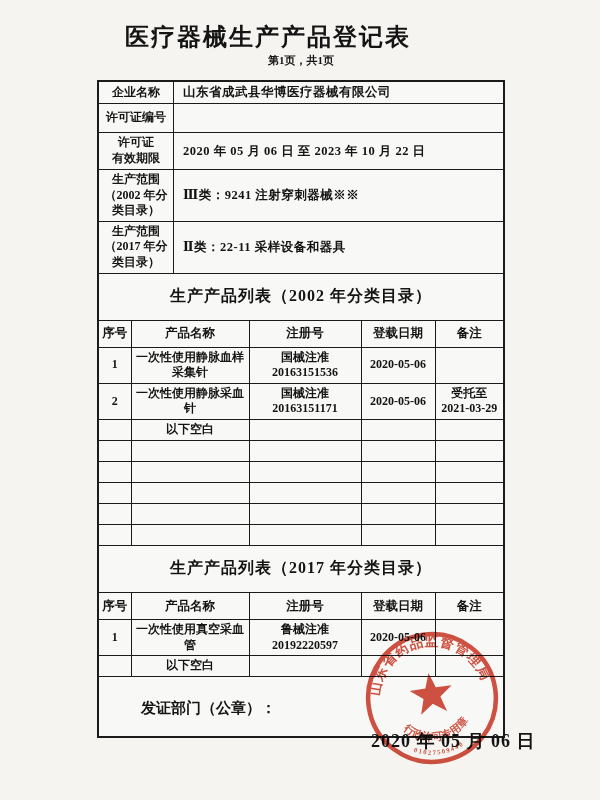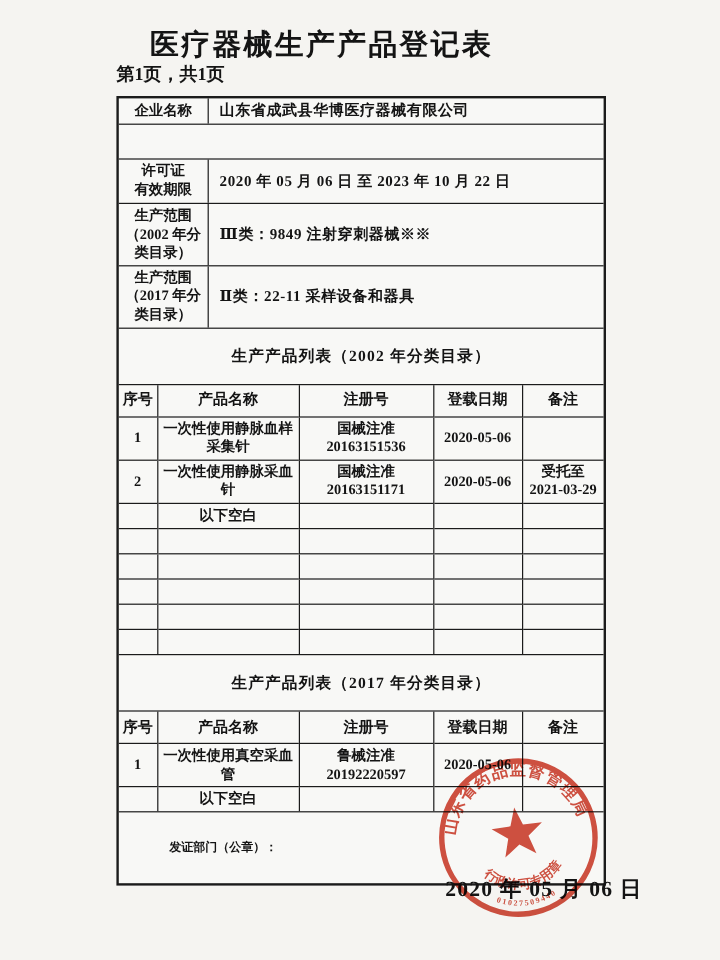--- a/index.html
+++ b/index.html
@@ -10,21 +10,21 @@
     color: #141414;
   }
   .page { position: relative; width: 536px; height: 800px; overflow: hidden; }
 
   .doc-title {
     position: absolute; top: 21px; left: 0; width: 100%;
     text-align: center; font-size: 24px; font-weight: 700; letter-spacing: 2px;
   }
   .page-info {
     position: absolute; top: 53px; left: 97px; width: 408px;
-    text-align: left; font-size: 15px; font-weight: 700;
+    text-align: center; font-size: 11px; font-weight: 700;
   }
 
   .form {
     position: absolute; left: 97px; top: 80px; width: 408px; height: 658px;
     border: 2px solid #1b1b1b; box-sizing: border-box;
     display: flex; flex-direction: column; background: rgba(255,255,255,0.35);
   }
 
   .info-row { display: flex; align-items: stretch; border-top: 1.5px solid #1b1b1b; }
   .info-row:first-child { border-top: none; }
@@ -37,39 +37,39 @@
   .info-value {
     flex: 1; display: flex; align-items: center;
     padding: 2px 9px; font-size: 12.5px; font-weight: 700; letter-spacing: 0.5px;
   }
   .h1 { min-height: 20px; } .h2 { min-height: 28px; } .h3 { min-height: 36px; }
   .h4 { min-height: 42px; } .h5 { min-height: 45px; }
 
   .section-title {
     border-top: 1.5px solid #1b1b1b; min-height: 46px;
     display: flex; align-items: center; justify-content: center;
-    font-size: 13px; font-weight: 700; letter-spacing: 1px;
+    font-size: 16px; font-weight: 700; letter-spacing: 1px;
   }
 
   .pt-wrap { border-top: 1.5px solid #1b1b1b; }
   table.pt {
     width: 100%; border-collapse: collapse; table-layout: fixed;
     font-size: 12px; font-weight: 700;
   }
   .pt th, .pt td {
     border-left: 1.5px solid #1b1b1b; border-top: 1.5px solid #1b1b1b;
     text-align: center; vertical-align: middle; padding: 2px 3px;
     white-space: pre-line; line-height: 1.3; overflow: hidden;
   }
   .pt th:first-child, .pt td:first-child { border-left: none; }
   .pt thead th { border-top: none; height: 22px; font-size: 12.5px; }
   .pt tbody td { height: 16px; }
 
   .form-footer { flex: 1; position: relative; border-top: 1.5px solid #1b1b1b; }
-  .issuing-label { position: absolute; left: 42px; top: 22px; font-size: 10px; font-weight: 700; }
+  .issuing-label { position: absolute; left: 42px; top: 22px; font-size: 15px; font-weight: 700; }
   .issue-date {
     position: absolute; left: 272px; top: 52px;
     font-size: 18px; font-weight: 700; letter-spacing: 1px; white-space: nowrap;
   }
 
   .seal {
     position: absolute; left: 356px; top: 622px; width: 152px; height: 152px;
     transform: rotate(-8deg); mix-blend-mode: multiply; opacity: 0.88;
     pointer-events: none;
   }
@@ -83,31 +83,32 @@
   <div class="doc-title">医疗器械生产产品登记表</div>
   <div class="page-info">第1页，共1页</div>
 
   <div class="form">
 
     <div class="info-row h1">
       <div class="info-label">企业名称</div>
       <div class="info-value">山东省成武县华博医疗器械有限公司</div>
     </div>
     <div class="info-row h2">
+      <div class="info-label">许可证编号</div>
     </div>
     <div class="info-row h3">
       <div class="info-label">许可证
 有效期限</div>
       <div class="info-value">2020 年 05 月 06 日  至 2023 年 10 月 22 日</div>
     </div>
     <div class="info-row h4">
       <div class="info-label">生产范围
 （2002 年分
 类目录）</div>
-      <div class="info-value">Ⅲ类：9849 注射穿刺器械※※</div>
+      <div class="info-value">Ⅲ类：9241 注射穿刺器械※※</div>
     </div>
     <div class="info-row h5">
       <div class="info-label">生产范围
 （2017 年分
 类目录）</div>
       <div class="info-value">Ⅱ类：22-11 采样设备和器具</div>
     </div>
 
     <div class="section-title">生产产品列表（2002 年分类目录）</div>
 

